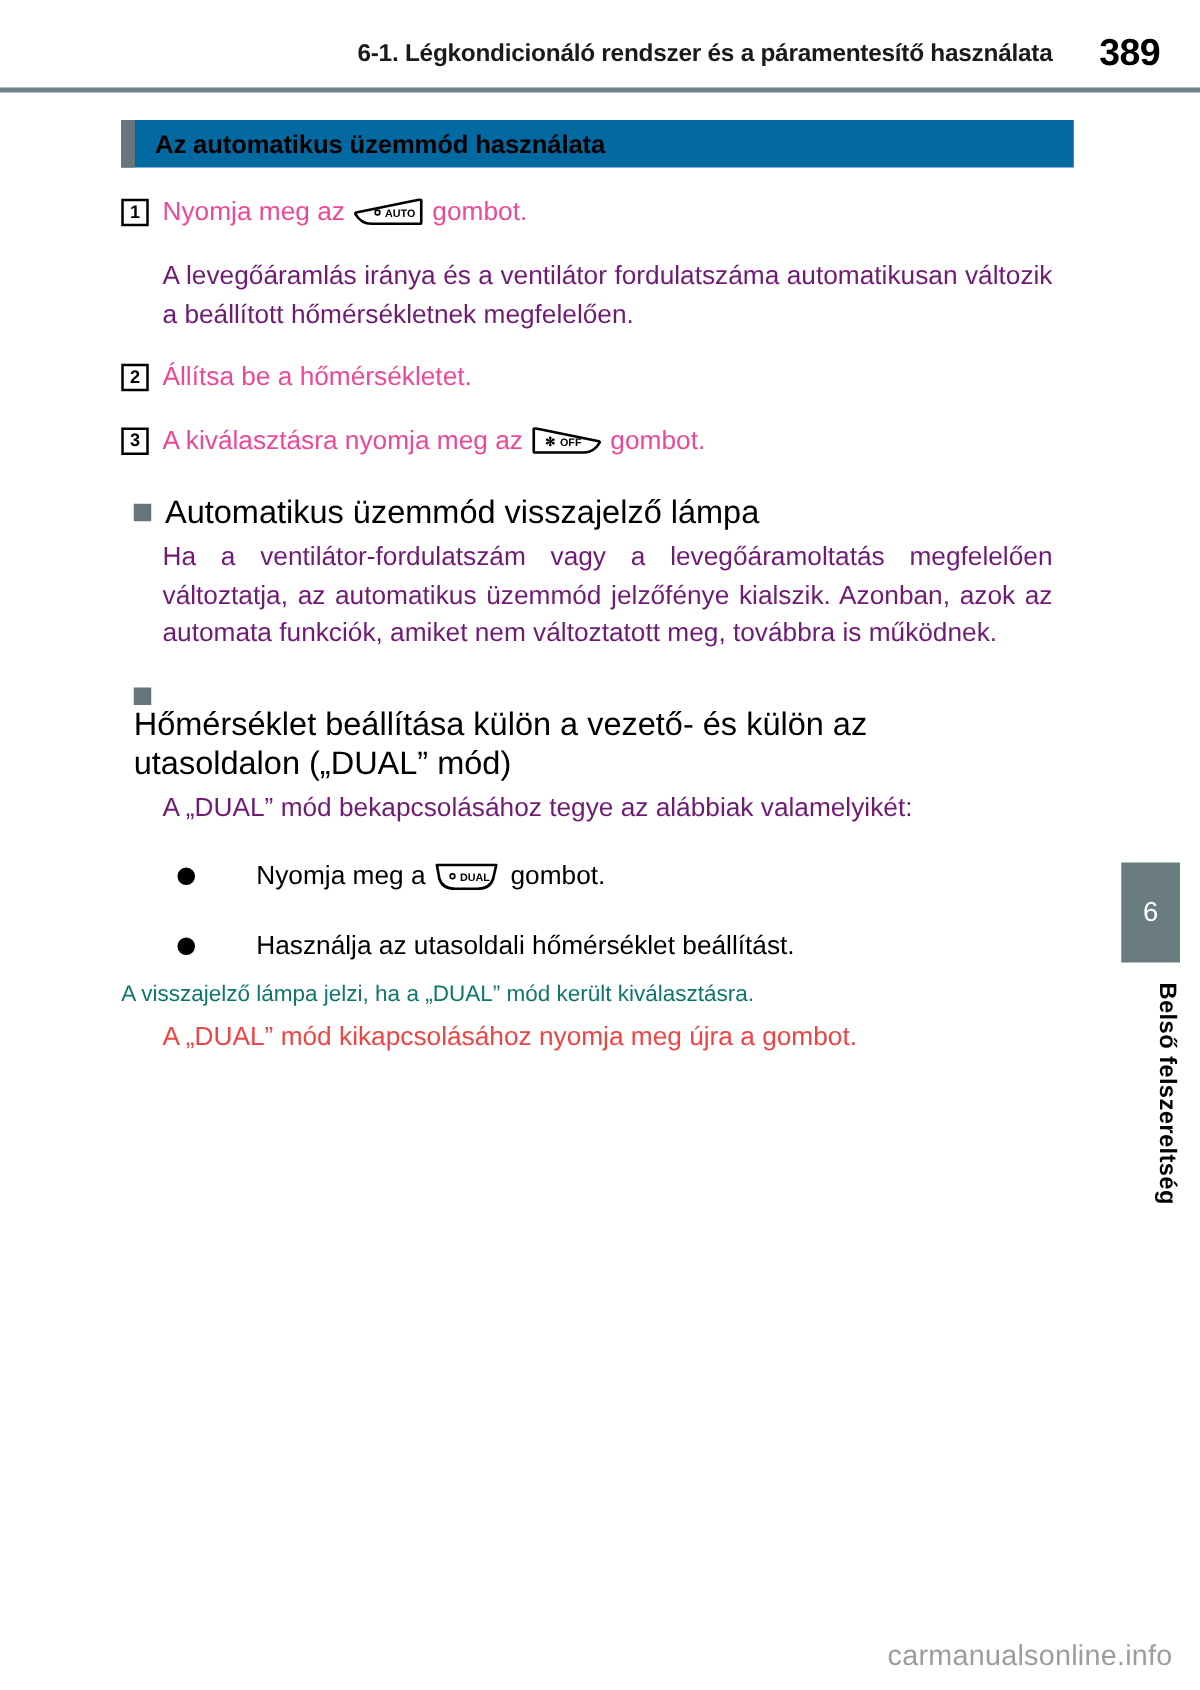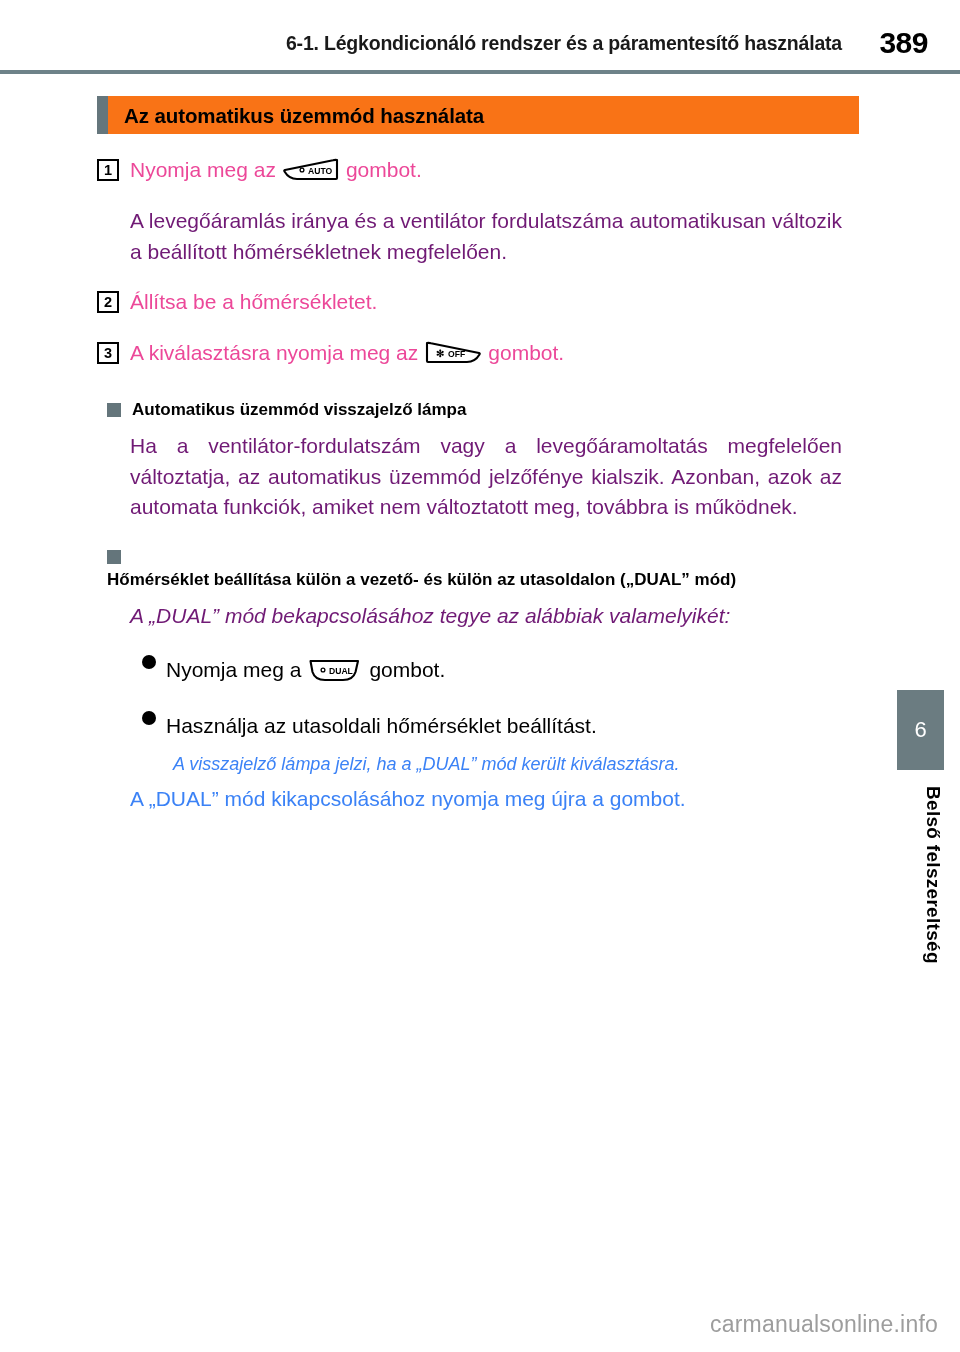--- a/index.html
+++ b/index.html
@@ -52,21 +52,21 @@
     background: #6e8289;
   }
 
   
   .section-band {
     position: absolute;
     top: 96px;
     left: 97px;
     width: 762px;
     height: 38px;
-    background: #f97316;
+    background: #0369a1;
     box-sizing: border-box;
   }
   .section-band-accent {
     position: absolute;
     top: 0;
     left: 0;
     width: 11px;
     height: 38px;
     background: #65767c;
   }
@@ -134,61 +134,60 @@
   }
   .sq-bullet {
     width: 14px;
     height: 14px;
     background: #64757b;
     flex: 0 0 auto;
     margin-top: 9px;
     margin-right: 11px;
   }
   .sq-head-text {
-    font-size: 17px;
+    font-size: 26px;
     line-height: 31px;
-    font-weight: bold;
+    font-weight: normal;
     color: #000;
     width: 700px;
   }
 
   
   .rd-item {
     display: flex;
-    align-items: flex-start;
+    align-items: center;
     margin-left: 45px;
+    gap: 39px;
   }
   .rd-bullet {
     width: 14px;
     height: 14px;
     border-radius: 50%;
     background: #000;
     flex: 0 0 auto;
     margin-right: 10px;
   }
   .rd-text {
     font-size: 21px;
     line-height: 30px;
     display: flex;
     align-items: center;
     flex-wrap: wrap;
   }
 
   .small-note {
     font-size: 18px;
     line-height: 27px;
-    margin-left: 76px;
-    color: #3b82f6;
-    font-style: italic;
+    color: #0f766e;
   }
   .plain-line {
     font-size: 21px;
     line-height: 30px;
     margin-left: 33px;
-    color: #3b82f6;
+    color: #ef4444;
   }
 
   
   .icon-inline {
     display: inline-block;
     vertical-align: middle;
     margin: 0 7px;
     position: relative;
   }
   .icon-svg { display: block; }
@@ -296,21 +295,21 @@
   <div class="sq-head" style="margin-bottom:6px;">
     <div class="sq-bullet"></div>
     <div class="sq-head-text">Automatikus üzemmód visszajelző lámpa</div>
   </div>
   <div class="para" style="margin-bottom:18px;">Ha a ventilátor-fordulatszám vagy a levegőáramoltatás megfelelően változtatja, az automatikus üzemmód jelzőfénye kialszik. Azonban, azok az automata funkciók, amiket nem változtatott meg, továbbra is működnek.</div>
 
   <div class="sq-head" style="margin-bottom:6px;flex-direction:column;">
     <div class="sq-bullet"></div>
     <div class="sq-head-text">Hőmérséklet beállítása külön a vezető- és külön az utasoldalon („DUAL” mód)</div>
   </div>
-  <div class="para" style="margin-bottom:24px;font-style:italic;">A „DUAL” mód bekapcsolásához tegye az alábbiak valamelyikét:</div>
+  <div class="para" style="margin-bottom:24px;">A „DUAL” mód bekapcsolásához tegye az alábbiak valamelyikét:</div>
 
   <div class="rd-item" style="margin-bottom:26px;">
     <div class="rd-bullet"></div>
     <div class="rd-text">
       <span>Nyomja meg a</span>
       <span class="icon-inline">
         <svg class="icon-svg" width="54" height="24" viewBox="0 0 54 24" xmlns="http://www.w3.org/2000/svg">
           <path d="M2.5 3 L50 3 L47.5 14 Q45 22 35 22 L17 22 Q7 22 4.5 14 Z" fill="#ffffff" stroke="#000000" stroke-width="2.1" stroke-linejoin="round"></path>
           <circle cx="15" cy="12" r="1.9" fill="none" stroke="#000" stroke-width="1.3"></circle>
           <text x="21" y="15.5" font-family="Liberation Sans, sans-serif" font-size="8.6" font-weight="bold" fill="#000">DUAL</text>

